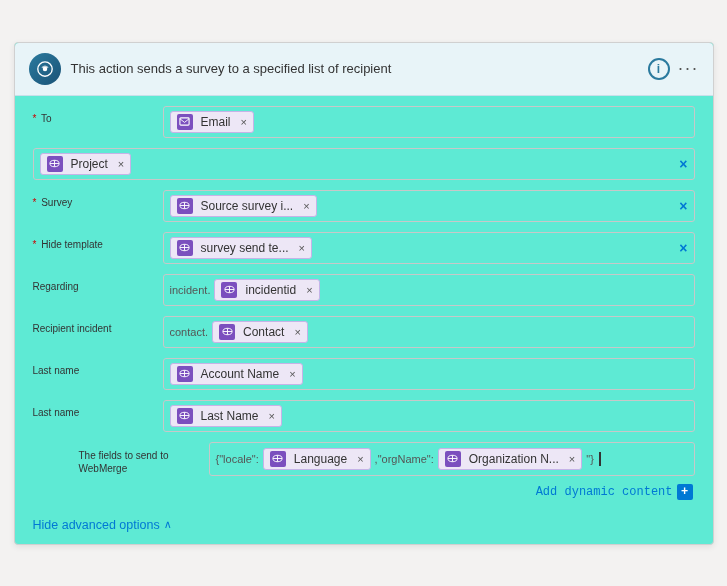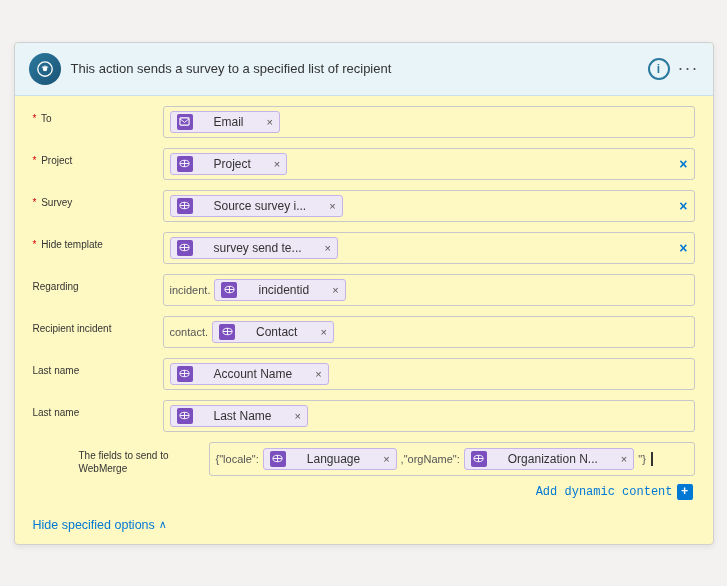--- a/index.html
+++ b/index.html
@@ -7,21 +7,21 @@
       font-family: 'Segoe UI', Arial, sans-serif;
       font-size: 13px;
       background: #f3f2f1;
       display: flex;
       justify-content: center;
       align-items: center;
       min-height: 586px;
       width: 727px;
     }
     .card {
-      background: #fef9c3;
+      background: #5eead4;
       border: 1px solid #d0d0d0;
       border-radius: 4px;
       width: 700px;
       padding: 0 0 12px 0;
       box-shadow: 0 2px 6px rgba(0,0,0,0.08);
     }
     .card-header {
       display: flex;
       align-items: center;
       background: #e8f4f8;
@@ -108,21 +108,21 @@
     }
     .token {
       display: inline-flex;
       align-items: center;
       background: #ede7f6;
       border: 1px solid #c5b3e8;
       border-radius: 3px;
       padding: 2px 6px;
       font-size: 12px;
       color: #333;
-      gap: 21px;
+      gap: 8px;
       justify-content: center;
     }
     .token-icon {
       width: 16px;
       height: 16px;
       background: #7b4fbe;
       border-radius: 2px;
       display: flex;
       align-items: center;
       justify-content: center;
@@ -243,24 +243,20 @@
                 <path d="M1 3l5 4 5-4" stroke="white" stroke-width="1" fill="none"></path>
               </svg>
           </div>
           <span>Email</span>
           <span class="token-x">×</span>
         </div>
       </div>
     </div>
 
     <div class="form-row">
-      <div class="form-label">
-        <span class="required">*</span>
-        <span>Project</span>
-      </div>
       <div class="form-control">
         <div class="token">
           <div class="token-icon">
             <svg viewBox="0 0 12 12" fill="white">
                 <ellipse cx="6" cy="6" rx="5" ry="3.5" stroke="white" stroke-width="1" fill="none"></ellipse>
                 <line x1="1" y1="6" x2="11" y2="6" stroke="white" stroke-width="1"></line>
                 <line x1="6" y1="2.5" x2="6" y2="9.5" stroke="white" stroke-width="1"></line>
               </svg>
           </div>
           <span>Project</span>
@@ -427,16 +423,16 @@
     <div class="dynamic-content-row">
       <div class="add-dynamic">
         <span>Add dynamic content</span>
         <div class="plus-box">+</div>
       </div>
     </div>
 
   </div>
 
   <div class="hide-advanced">
-    <span>Hide specified options</span>
+    <span>Hide advanced options</span>
     <span class="chevron-up">∧</span>
   </div>
 </div>
 
 </body></html>

